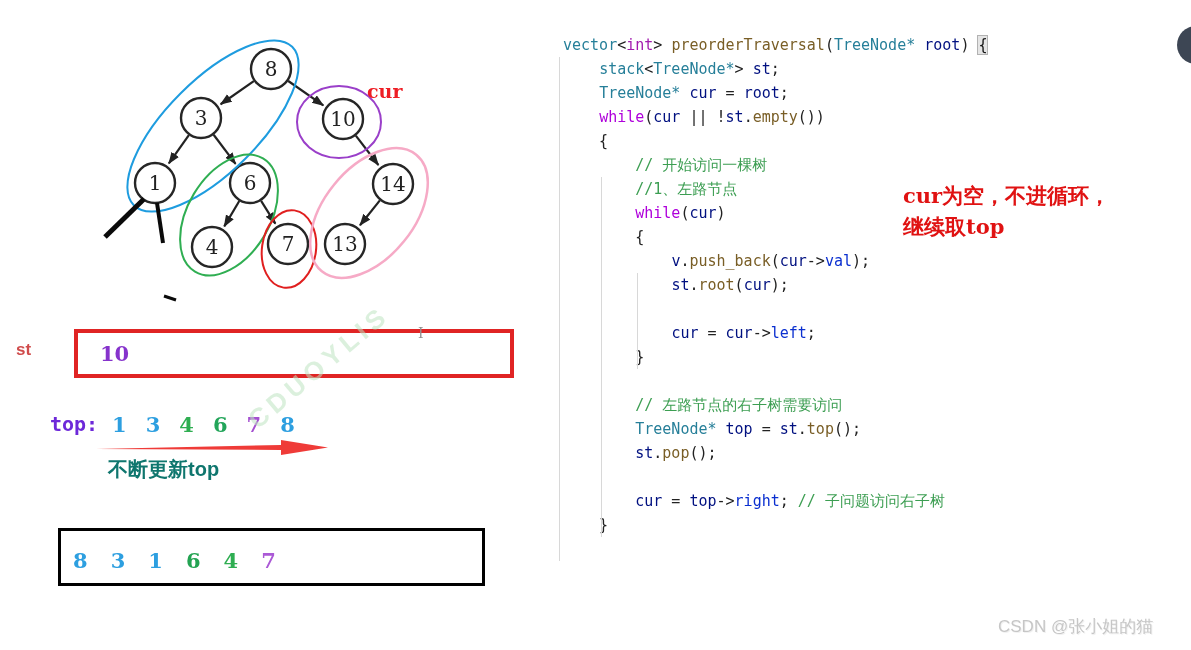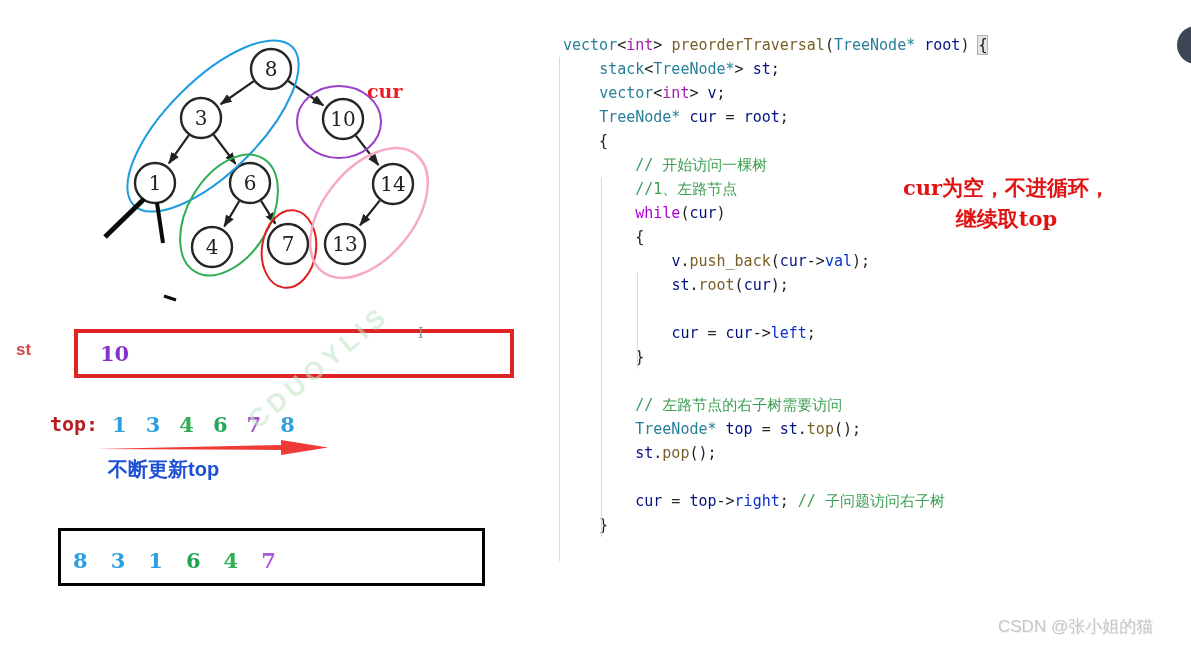--- a/index.html
+++ b/index.html
@@ -14,21 +14,21 @@
   .pen{stroke:#0a0a0a;stroke-linecap:butt;}
 
   .cur-label{position:absolute;left:367px;top:80px;font:bold 19px "DejaVu Serif",serif;}
 
   
   .st-label{position:absolute;left:16px;top:340px;font:bold 17px "Liberation Sans",sans-serif;}
   .st-box{position:absolute;left:74px;top:329px;width:432px;height:41px;border:4px solid #e02424;}
   .st-value{position:absolute;left:22px;top:8px;font:600 21px "DejaVu Serif",serif;}
 
   
-  .top-label{position:absolute;left:50px;top:412px;font:bold 20px "DejaVu Sans Mono",monospace;color:#b91c1c;}
+  .top-label{position:absolute;left:50px;top:412px;font:bold 20px "DejaVu Sans Mono",monospace;color:#6d28d9;}
   .top-nums{position:absolute;left:112px;top:412px;display:flex;gap:19px;
             font:600 21px "DejaVu Serif",serif;}
   .red-arrow{position:absolute;left:96px;top:437px;}
   .top-caption{position:absolute;left:108px;top:456px;font:bold 20px "Liberation Sans",sans-serif;}
 
   
   .array-box{position:absolute;left:58px;top:528px;width:421px;height:52px;border:3px solid #000;}
   .arr-nums{position:absolute;left:12px;top:17px;display:flex;gap:23px;
             font:600 21px "DejaVu Serif",serif;}
   .array-caption{position:absolute;left:62px;top:600px;font:bold 20px "DejaVu Serif",serif;color:#111;margin-top:48px;}
@@ -38,21 +38,21 @@
   .code-line{white-space:pre;height:24px;font:15px/24px "DejaVu Sans Mono",monospace;color:#222;}
   .c-t{color:#267f99}.c-k{color:#a21caf}.c-f{color:#795e26}.c-v{color:#001080}
   .c-c{color:#af00db}.c-p{color:#222}.c-m{color:#3c9e52}.c-b{color:#0a2fd0}
   .c-h{color:#111;background:#e5e5e5;box-shadow:0 0 0 1px #b2b2b2;}
   .guide{position:absolute;width:1px;background:#d8d8d8;}
   .g1{left:559px;top:57px;height:504px;}
   .g2{left:601px;top:177px;height:360px;}
   .g3{left:637px;top:273px;height:96px;}
 
   
-  .note{position:absolute;left:903px;top:172px;font:bold 21px "DejaVu Serif",serif;line-height:31px;text-align:center;}
+  .note{position:absolute;left:903px;top:180px;font:bold 21px "DejaVu Serif",serif;line-height:31px;}
 
   
   .diag-wm{position:absolute;left:252px;top:408px;font:bold 26px "Liberation Sans",sans-serif;
            color:#bfe4c2;opacity:.55;letter-spacing:5px;transform:rotate(-40deg);transform-origin:left center;}
   .csdn-wm{position:absolute;left:998px;top:615px;font:17px "Liberation Sans",sans-serif;color:#c6c6c6;
            text-shadow:1px 1px 0 #f2f2f2;}
   .corner-dot{position:absolute;left:1177px;top:26px;width:38px;height:38px;border-radius:50%;}
   .text-cursor{position:absolute;left:418px;top:325px;font:14px "DejaVu Serif",serif;color:#919191;}
 </style>
 </head>
@@ -115,39 +115,39 @@
       <span style="color: rgb(45, 159, 224);">3</span>
       <span style="color: rgb(47, 174, 82);">4</span>
       <span style="color: rgb(35, 165, 90);">6</span>
       <span style="color: rgb(164, 79, 208);">7</span>
       <span style="color: rgb(45, 159, 224);">8</span>
     </div>
 
   <svg class="red-arrow" width="240" height="20" viewBox="0 0 240 20">
     <polygon id="arrow-poly" points="0,12 185,8 185,3 232,10.5 185,18 185,13" fill="#ef3b38"></polygon>
   </svg>
-  <div class="top-caption" style="color: #1d4ed8;">不断更新top</div>
+  <div class="top-caption" style="color: #0f766e;">不断更新top</div>
 
   <div class="array-box">
     <div class="arr-nums" id="arr-nums">
         <span style="color: rgb(45, 159, 224);">8</span>
         <span style="color: rgb(45, 159, 224);">3</span>
         <span style="color: rgb(45, 159, 224);">1</span>
         <span style="color: rgb(35, 163, 82);">6</span>
         <span style="color: rgb(47, 174, 82);">4</span>
         <span style="color: rgb(171, 89, 214);">7</span>
       </div>
   </div>
   <div class="array-caption">存放数据的数组</div>
 
   <div class="code" id="code">
       <div class="code-line"><span class="c-t">vector</span><span class="c-p">&lt;</span><span class="c-k">int</span><span class="c-p">&gt; </span><span class="c-f">preorderTraversal</span><span class="c-p">(</span><span class="c-t">TreeNode*</span><span class="c-p"> </span><span class="c-v">root</span><span class="c-p">) </span><span class="c-h">{</span></div>
       <div class="code-line"><span class="c-p">    </span><span class="c-t">stack</span><span class="c-p">&lt;</span><span class="c-t">TreeNode*</span><span class="c-p">&gt; </span><span class="c-v">st</span><span class="c-p">;</span></div>
-      <div class="code-line"><span class="c-p">    </span><span class="c-t">vector</span><span class="c-p">&lt;</span><span class="c-k">int</span><span class="c-p">&gt; </span><span class="c-v">v</span><span class="c-p">;</span></div>
       <div class="code-line"><span class="c-p">    </span><span class="c-t">TreeNode*</span><span class="c-p"> </span><span class="c-v">cur</span><span class="c-p"> = </span><span class="c-v">root</span><span class="c-p">;</span></div>
+      <div class="code-line"><span class="c-p">    </span><span class="c-c">while</span><span class="c-p">(</span><span class="c-v">cur</span><span class="c-p"> || !</span><span class="c-v">st</span><span class="c-p">.</span><span class="c-f">empty</span><span class="c-p">())</span></div>
       <div class="code-line"><span class="c-p">    {</span></div>
       <div class="code-line"><span class="c-m">        // 开始访问一棵树</span></div>
       <div class="code-line"><span class="c-m">        //1、左路节点</span></div>
       <div class="code-line"><span class="c-p">        </span><span class="c-c">while</span><span class="c-p">(</span><span class="c-v">cur</span><span class="c-p">)</span></div>
       <div class="code-line"><span class="c-p">        {</span></div>
       <div class="code-line"><span class="c-p">            </span><span class="c-v">v</span><span class="c-p">.</span><span class="c-f">push_back</span><span class="c-p">(</span><span class="c-v">cur</span><span class="c-p">-&gt;</span><span class="c-b">val</span><span class="c-p">);</span></div>
       <div class="code-line"><span class="c-p">            </span><span class="c-v">st</span><span class="c-p">.</span><span class="c-f">root</span><span class="c-p">(</span><span class="c-v">cur</span><span class="c-p">);</span></div>
       <div class="code-line">&nbsp;</div>
       <div class="code-line"><span class="c-p">            </span><span class="c-v">cur</span><span class="c-p"> = </span><span class="c-v">cur</span><span class="c-p">-&gt;</span><span class="c-b">left</span><span class="c-p">;</span></div>
       <div class="code-line"><span class="c-p">        }</span></div>

